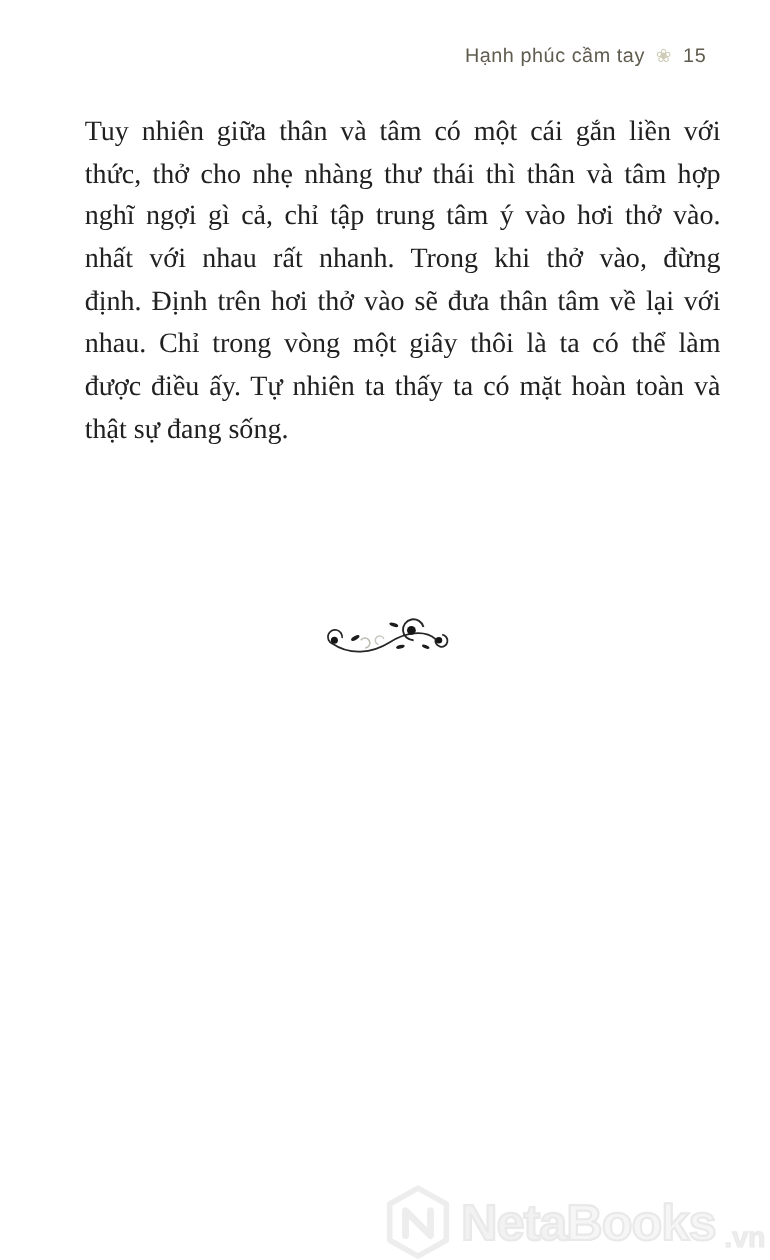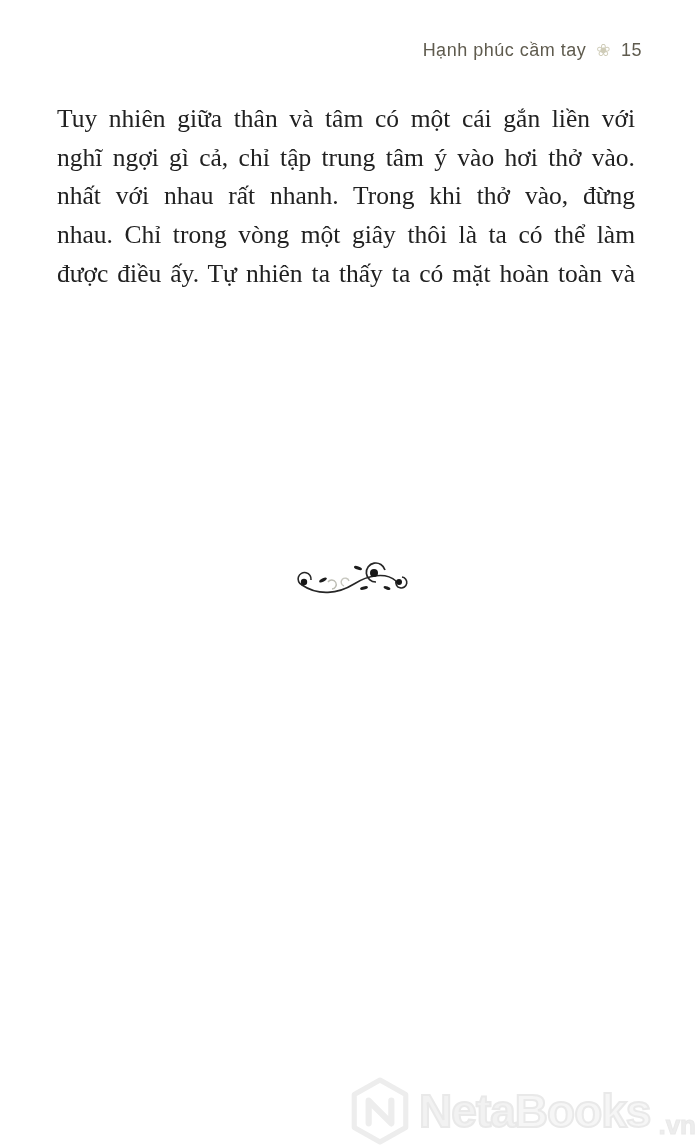--- a/index.html
+++ b/index.html
@@ -31,21 +31,21 @@
     font-size: 17px;
     color: #cfccb8;
     line-height: 1;
   }
   .running-header .pgnum { font-size: 18px; }
 
   
   .body-text {
     position: absolute;
     top: 100px;
-    left: 57px;
+    left: 77px;
     width: 578px;
     font-size: 25.5px;
     color: #212121;
   }
   .line {
     height: 38.7px;
     line-height: 38.7px;
     overflow: hidden;
     text-align: justify;
   }
@@ -105,24 +105,27 @@
 <div class="page">
 
   <div class="running-header">
     <span>Hạnh phúc cầm tay</span>
     <span class="orn">❀</span>
     <span class="pgnum">15</span>
   </div>
 
   <div class="body-text">
     <div class="line">Tuy nhiên giữa thân và tâm có một cái gắn liền với</div>
+    <div class="line">thức, thở cho nhẹ nhàng thư thái thì thân và tâm hợp</div>
     <div class="line">nghĩ ngợi gì cả, chỉ tập trung tâm ý vào hơi thở vào.</div>
     <div class="line">nhất với nhau rất nhanh. Trong khi thở vào, đừng</div>
+    <div class="line">định. Định trên hơi thở vào sẽ đưa thân tâm về lại với</div>
     <div class="line">nhau. Chỉ trong vòng một giây thôi là ta có thể làm</div>
     <div class="line">được điều ấy. Tự nhiên ta thấy ta có mặt hoàn toàn và</div>
+    <div class="line last">thật sự đang sống.</div>
   </div>
 
   <div class="flourish-wrap">
     <svg width="120" height="44" viewBox="0 0 120 44" fill="none" xmlns="http://www.w3.org/2000/svg">
 
       <path d="M10,27 C 26,38 46,36 62,26 C 76,17 94,14 104,23" stroke="#262626" stroke-width="1.6" fill="none" stroke-linecap="round"></path>
 
       <path d="M10,27 a6.5,6.5 0 1 1 9,-5" stroke="#262626" stroke-width="1.6" fill="none"></path>
       <circle cx="12" cy="24" r="3.2" fill="#161616"></circle>
 

